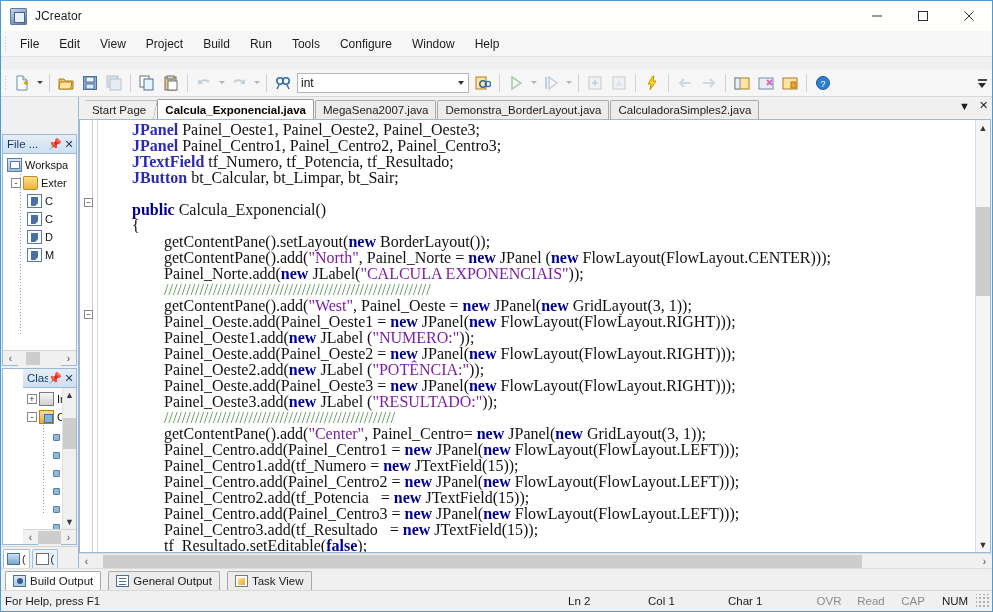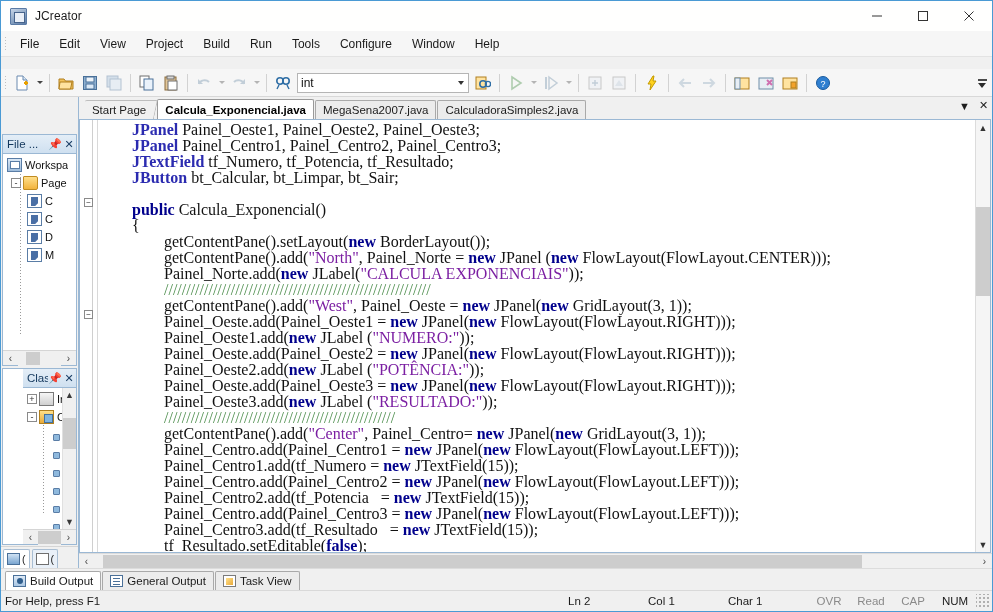--- a/index.html
+++ b/index.html
@@ -404,21 +404,21 @@
     background: #f0f0f0;
     display: flex; align-items: flex-end;
     padding-left: 4px;
     border-top: 1px solid #dcdcdc;
   }
   .btab {
     height: 19px; display:flex; align-items:center; gap:4px;
     padding: 0 7px;
     font-size: 11.5px; color:#1b1b1b;
     border:1px solid #a9a9a9; border-bottom:none;
-    background:#ececec; margin-right: 1px;
+    background:#ececec; margin-right: 7px;
     border-radius: 2px 2px 0 0;
     cursor: default; white-space: nowrap;
   }
   .btab.active { background:#fff; }
   .bico { width:13px; height:12px; flex:0 0 auto; position:relative; }
   .bico-build{background:linear-gradient(#dfeaf6,#a9c6e3);border:1px solid #4a7099;}
   .bico-build::after{content:"";position:absolute;left:3px;top:2px;width:6px;height:6px;background:#2f5d8c;border-radius:50%;}
   .bico-general{background:#fff;border:1px solid #4a7099;}
   .bico-general::after{content:"";position:absolute;left:2px;top:2px;right:2px;height:1px;background:#4a7099;box-shadow:0 3px 0 #4a7099,0 6px 0 #4a7099;}
   .bico-task{background:#fff;border:1px solid #7a7a7a;}
@@ -671,21 +671,21 @@
           <div class="tree">
             <div class="tnode">
               <span class="tindent" style="width:2px"></span>
               <span class="ico ico-workspace"></span>
               <span class="tlabel">Workspa</span>
             </div>
             <div class="tnode">
               <span class="tindent" style="width:6px"></span>
               <span class="texp">-</span>
               <span class="ico ico-folder"></span>
-              <span class="tlabel">Page</span>
+              <span class="tlabel">Exter</span>
             </div>
             <div class="tnode">
               <span class="tindent" style="width:22px"></span>
               <span class="ico ico-java"></span>
               <span class="tlabel">C</span>
             </div>
             <div class="tnode">
               <span class="tindent" style="width:22px"></span>
               <span class="ico ico-java"></span>
               <span class="tlabel">C</span>
@@ -801,20 +801,23 @@
 
       <div class="tabstrip">
         <div class="etab first">
           <span>Start Page</span>
         </div>
         <div class="etab active">
           <span>Calcula_Exponencial.java</span>
         </div>
         <div class="etab">
           <span>MegaSena2007.java</span>
+        </div>
+        <div class="etab">
+          <span>Demonstra_BorderLayout.java</span>
         </div>
         <div class="etab">
           <span>CalculadoraSimples2.java</span>
         </div>
         <div class="tabstrip-right">
           <div class="tsr-btn">▼</div>
           <div class="tsr-btn">✕</div>
         </div>
       </div>
 

